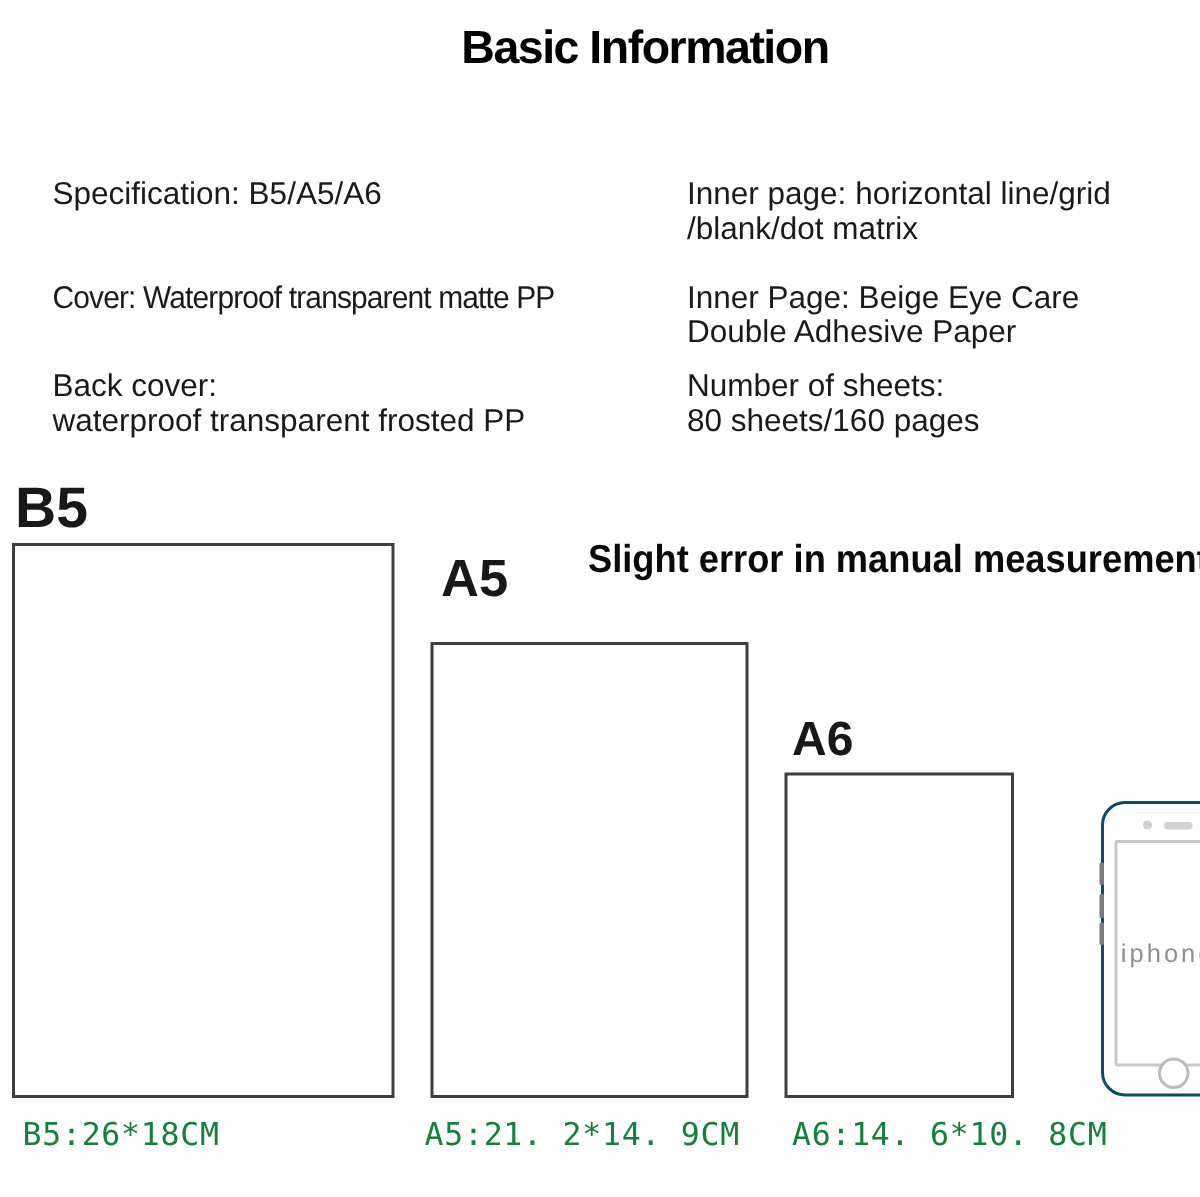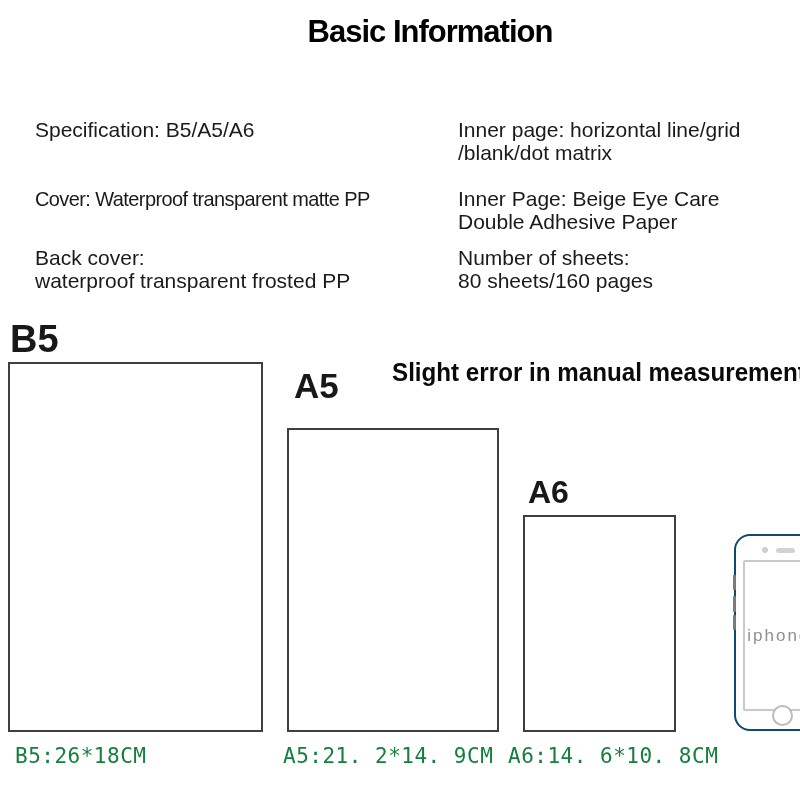--- a/index.html
+++ b/index.html
@@ -46,21 +46,21 @@
   .size-box.b5{left:8px;top:362px;width:255px;height:370px;}
   .size-box.a5{left:287px;top:428px;width:212px;height:304px;}
   .size-box.a6{left:523px;top:515px;width:153px;height:217px;}
   .dim-label{
     position:absolute;top:744px;
     font-family:"DejaVu Sans Mono", monospace;
     font-size:21px;color:#15803d;white-space:pre;letter-spacing:0.5px;
   }
   .dim-label.b5{left:15px;}
   .dim-label.a5{left:283px;}
-  .dim-label.a6{left:508px;text-align:right;}
+  .dim-label.a6{left:528px;text-align:right;}
   
   .phone{
     position:absolute;left:694px;top:534px;width:97px;height:197px;
     border:2px solid #0c4a6e;border-radius:16px;background:#fff;
     box-sizing:border-box;
     margin-left:40px;
   }
   .phone .camera{
     position:absolute;left:26px;top:11px;width:6px;height:6px;
     border-radius:50%;background:#cfcfcf;

